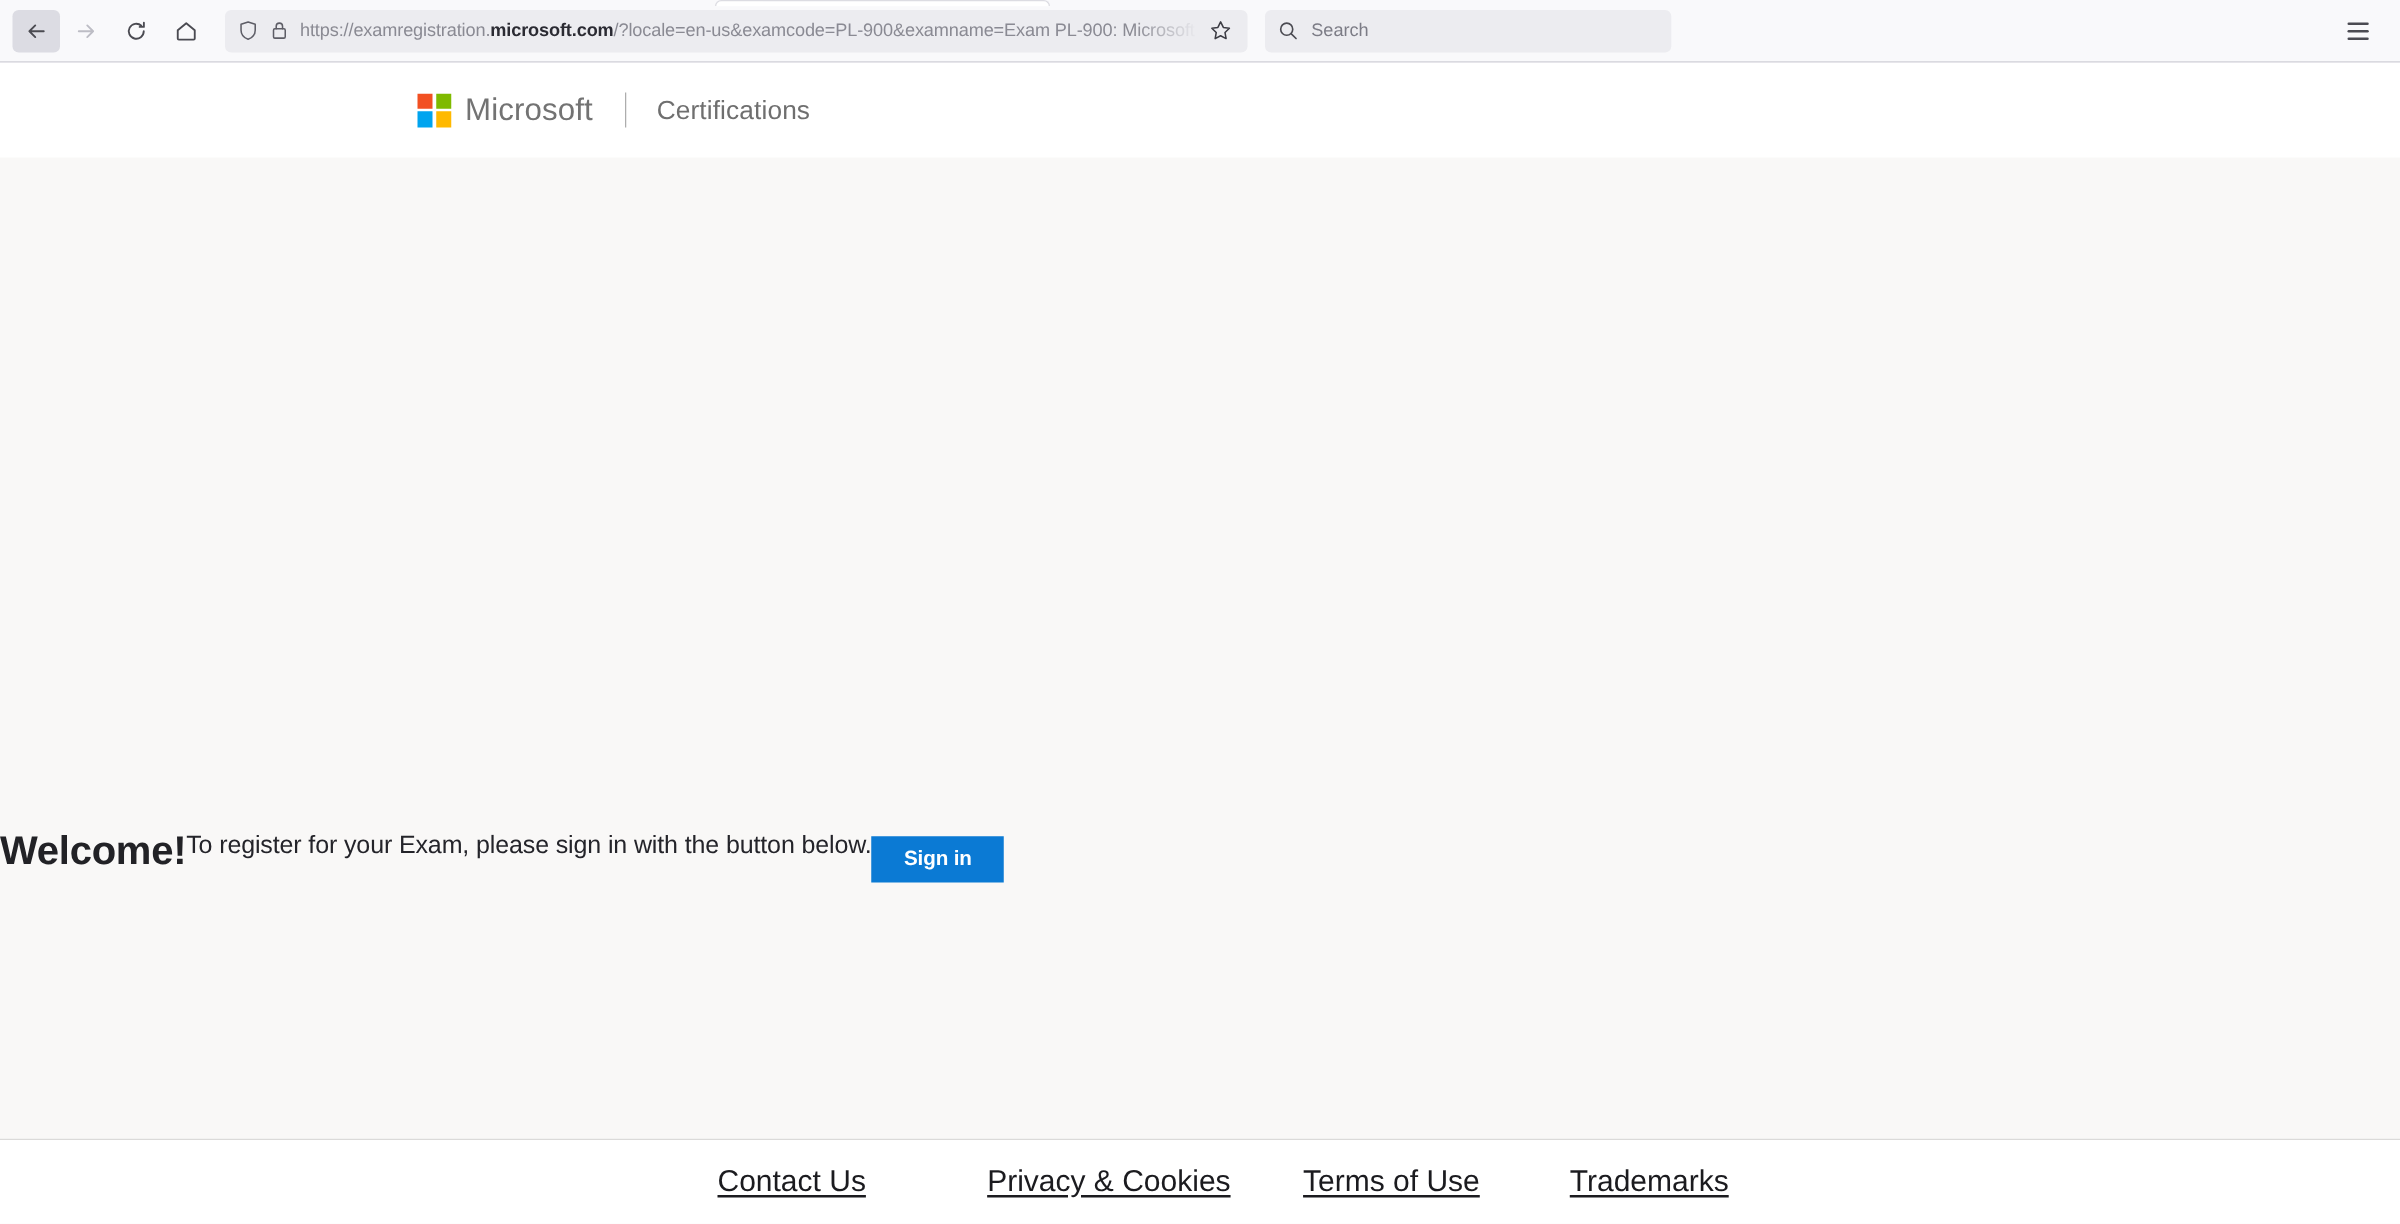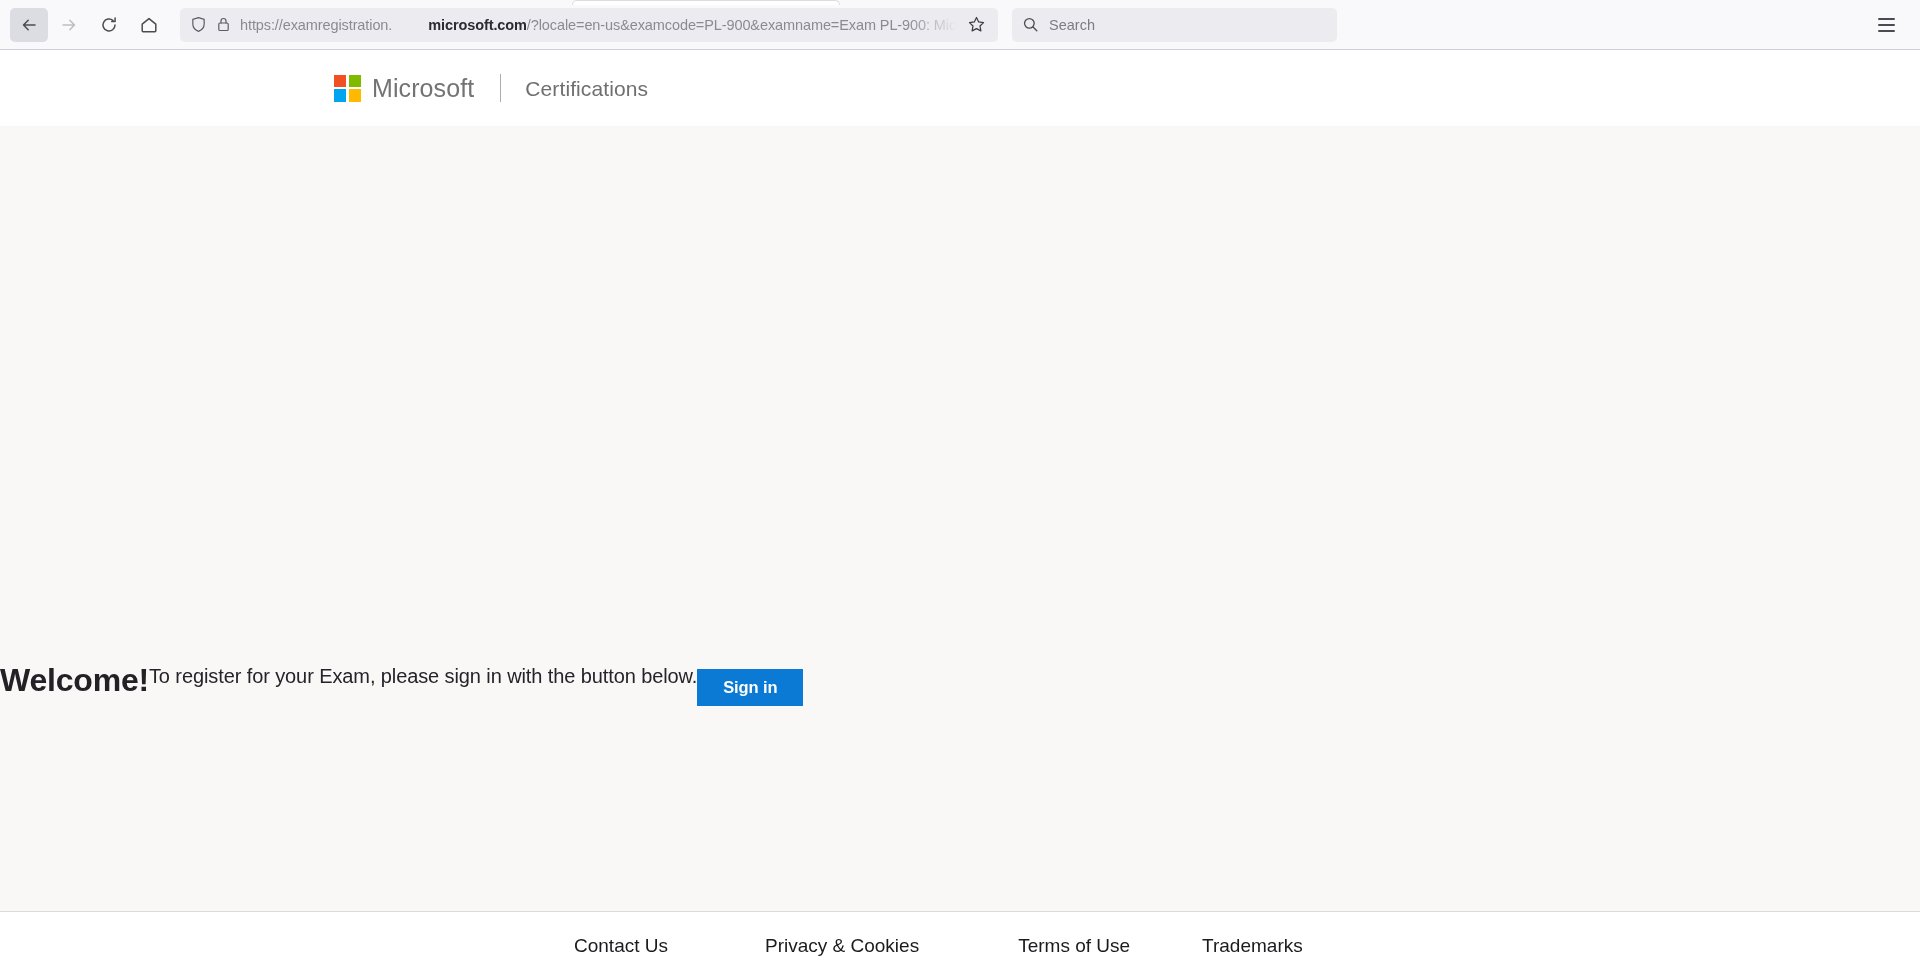--- a/index.html
+++ b/index.html
@@ -81,21 +81,21 @@
     flex: 1 1 auto;
     font-size: 14.5px;
     color: #8a8a93;
     white-space: nowrap;
     overflow: hidden;
     letter-spacing: -0.1px;
     position: relative;
     -webkit-mask-image: linear-gradient(to right, #000 93%, transparent 100%);
     mask-image: linear-gradient(to right, #000 93%, transparent 100%);
   }
-  .url-text .domain { color: #2b2b33; font-weight: 600; margin-left: 36px; }
+  .url-text .domain { color: #2b2b33; font-weight: 600; }
   .star-btn {
     flex: 0 0 auto;
     width: 28px; height: 28px;
     display: flex; align-items: center; justify-content: center;
     cursor: pointer;
     margin-left: 4px;
   }
 
   .search-bar {
     margin-left: 14px;
@@ -225,28 +225,29 @@
     height: 68px;
     background: #ffffff;
     border-top: 1px solid #dbdad9;
     display: flex;
     align-items: center;
     justify-content: flex-start;
     padding-left: 574px;
     gap: 0;
   }
   .footer-link {
-    font-size: 19px;
+    font-size: 24px;
     color: #1b1b1f;
+    text-decoration: underline;
     text-underline-offset: 3px;
     cursor: pointer;
     white-space: nowrap;
   }
   .footer-link.l0 { margin-right: 97px; }
-  .footer-link.l1 { margin-right: 99px; }
+  .footer-link.l1 { margin-right: 58px; }
   .footer-link.l2 { margin-right: 72px; }
 </style>
 </head>
 <body>
 
 <div class="browser-chrome">
   <div class="tab-remnant"></div>
 
   <div class="nav-buttons">
     <button class="nav-btn active-bg">

